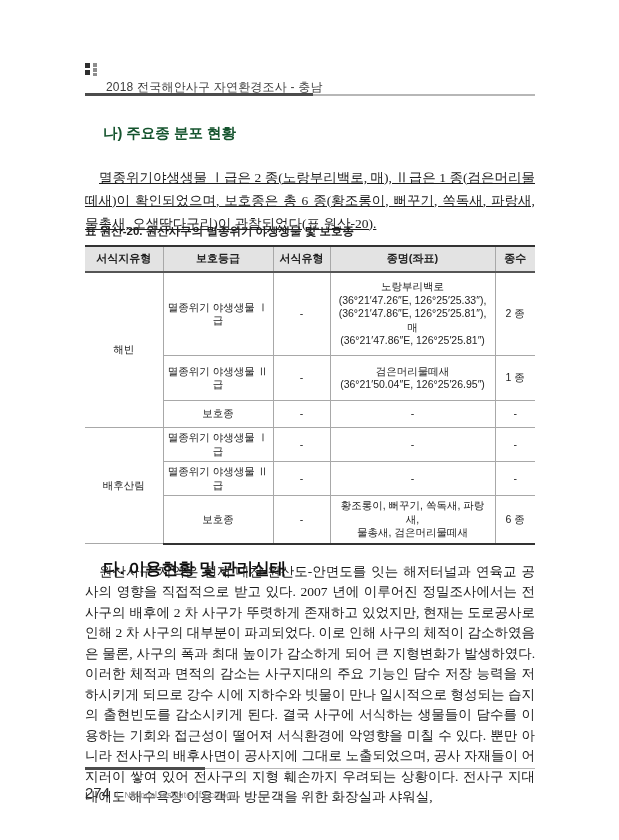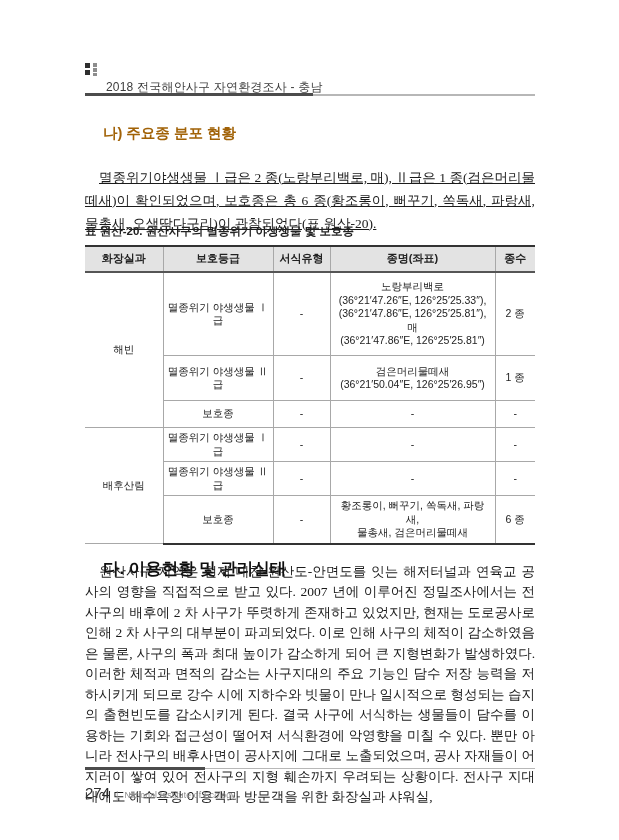--- a/index.html
+++ b/index.html
@@ -19,21 +19,21 @@
   .dots-icon .d1{left:0;top:1px;width:5px;height:5px;background:#2e2e2e;}
   .dots-icon .d2{left:0;top:8px;width:5px;height:5px;background:#2e2e2e;}
   .dots-icon .g1{left:8px;top:1px;width:3.5px;height:3.5px;background:#8d8d8d;}
   .dots-icon .g2{left:8px;top:6px;width:3.5px;height:3.5px;background:#8d8d8d;}
   .dots-icon .g3{left:8px;top:10.5px;width:3.5px;height:3.5px;background:#8d8d8d;}
   .hdr-title{font-size:12px;color:#3c3c3c;letter-spacing:0.2px;margin-top:36px;}
   .hdr-rule{position:absolute;left:0;top:34px;width:450px;height:3px;}
   .hdr-rule .dark{position:absolute;left:0;top:0;width:228px;height:3px;background:#4c4c4c;}
   .hdr-rule .light{position:absolute;left:228px;right:0;top:1px;height:1.5px;background:#b7b7b7;}
   
-  .h-b{position:absolute;left:103px;top:124px;font-size:14.5px;font-weight:bold;color:#a16207;}
+  .h-b{position:absolute;left:103px;top:124px;font-size:14.5px;font-weight:bold;color:#14532d;}
   .para{
     position:absolute;left:85px;width:450px;
     font-family:"Liberation Serif",serif;
     font-size:13.5px;color:#1b1b1b;
     text-align:justify;text-indent:14px;
     white-space:normal;
   }
   .para-b{top:152px;line-height:23px;text-decoration:underline;}
   .h-c{position:absolute;left:103px;top:512px;font-size:16.5px;font-weight:bold;color:#0e0e0e;margin-top:46px;}
   .para-c{top:548px;line-height:20.5px;}
@@ -98,21 +98,21 @@
   <table class="species">
     <colgroup>
       <col style="width:78px">
         <col style="width:110px">
         <col style="width:57px">
         <col style="width:165px">
         <col style="width:40px">
     </colgroup>
     <thead>
       <tr>
-        <th>화장실과</th>
+        <th>서식지유형</th>
         <th>보호등급</th>
         <th>서식유형</th>
         <th>종명(좌표)</th>
         <th>종수</th>
       </tr>
     </thead>
     <tbody>
       <tr>
         <td rowspan="3">해빈</td>
         <td class="grade h-tall">멸종위기 야생생물 Ⅰ 급</td>

